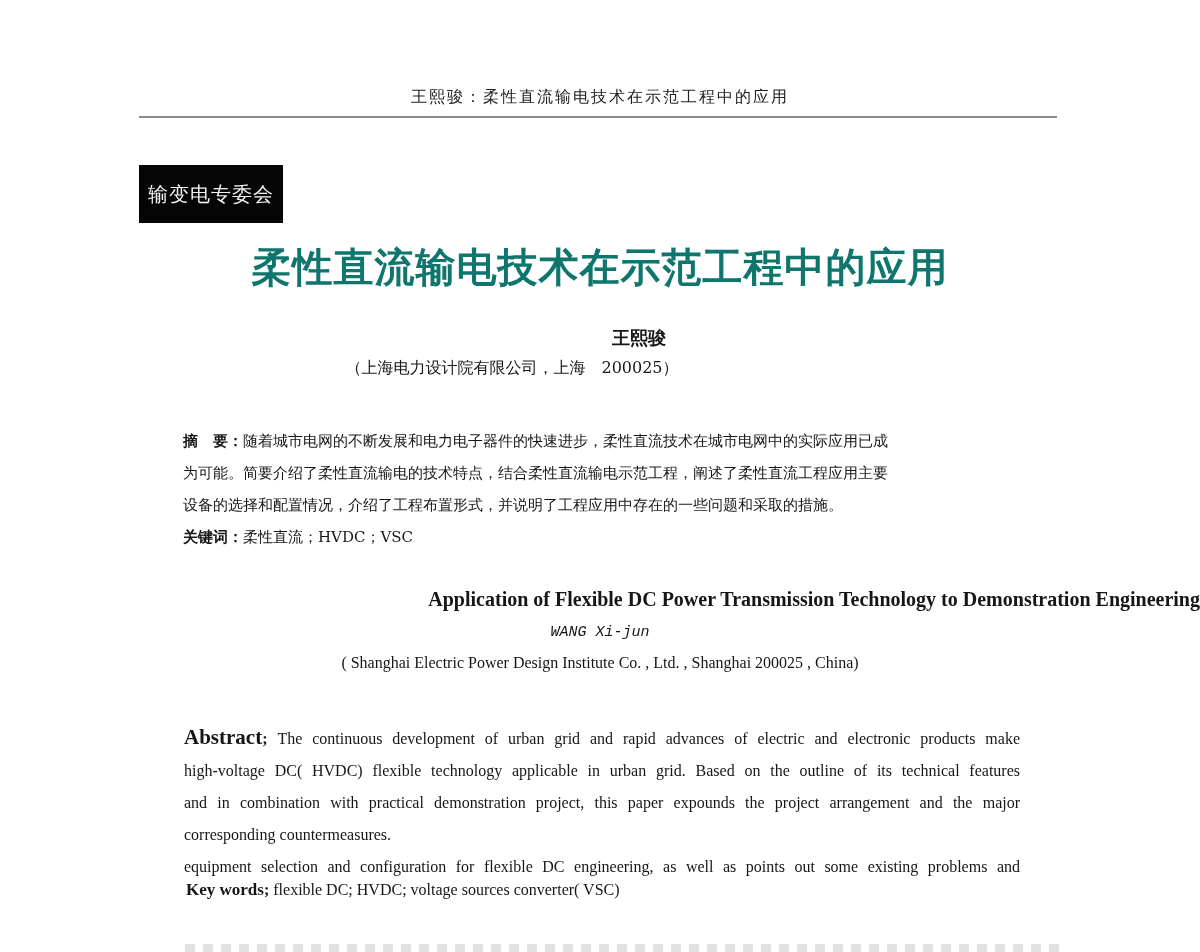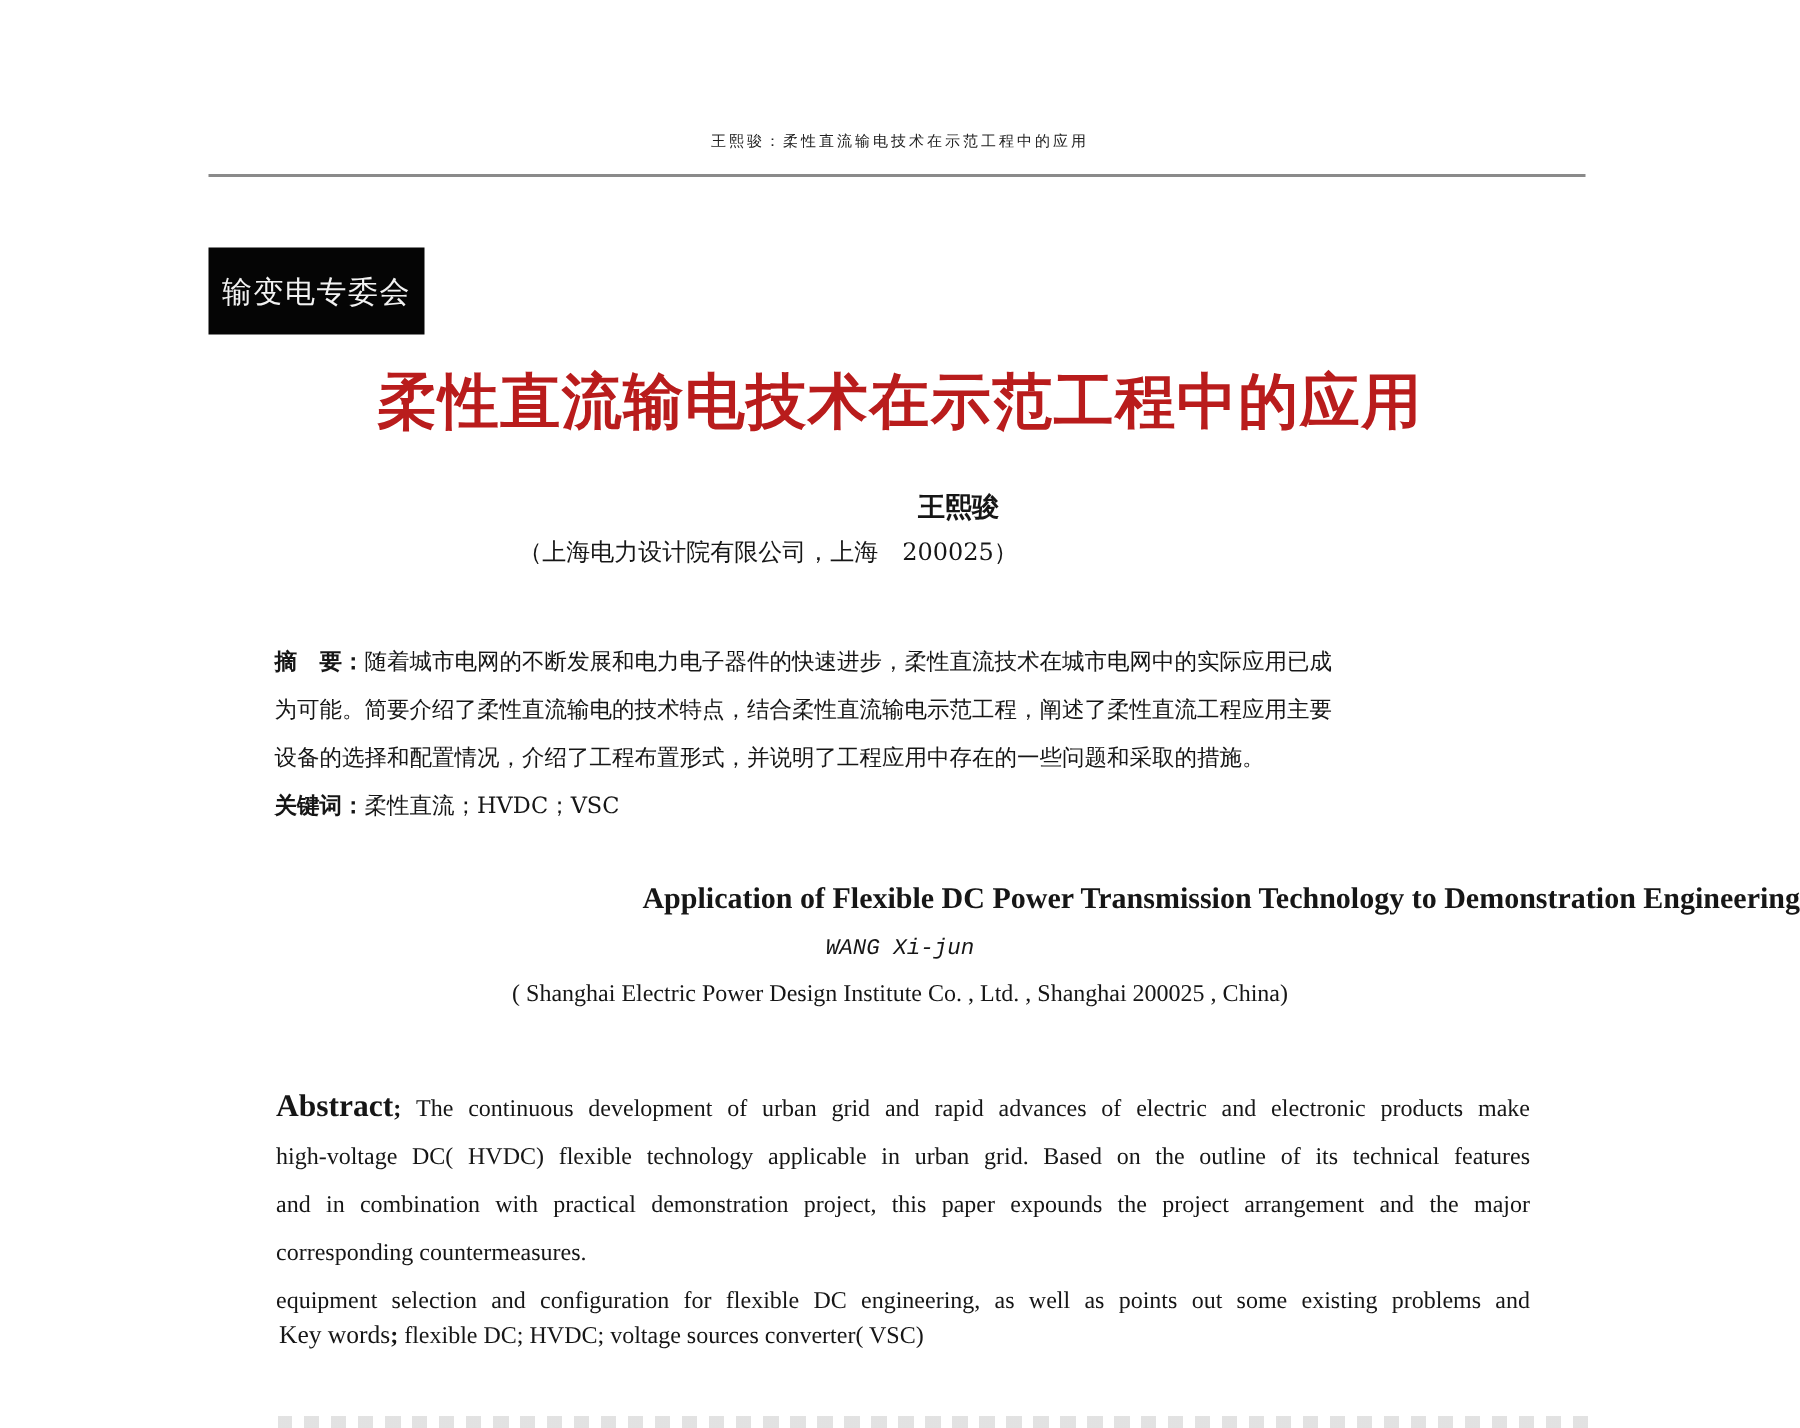--- a/index.html
+++ b/index.html
@@ -4,37 +4,37 @@
 <style>
   html, body { margin: 0; padding: 0; }
   body {
     width: 1200px; height: 952px; overflow: hidden;
     background: #ffffff; color: #161616;
     font-family: "DejaVu Serif", "Liberation Serif", serif;
     position: relative;
   }
   .running-header {
     position: absolute; left: 0; top: 87px; width: 1200px;
-    text-align: center; font-size: 10px; letter-spacing: 2px;
+    text-align: center; font-size: 16px; letter-spacing: 2px;
     font-family: "DejaVu Serif", serif; color: #222;
   }
   .header-rule {
     position: absolute; left: 139px; top: 116px; width: 918px; height: 2px;
     background: #8a8a8a;
   }
   .section-tag {
     position: absolute; left: 139px; top: 148px; width: 144px; height: 58px;
     background: #050505; color: #f2f2f2;
     font-family: "DejaVu Sans", sans-serif; font-size: 20px;
     display: flex; align-items: center; justify-content: center; letter-spacing: 1px; margin-top: 17px;
   }
   .cn-title {
     position: absolute; left: 0; top: 240px; width: 1200px; text-align: center;
     font-family: "DejaVu Serif", serif; font-weight: bold; font-size: 40px;
-    letter-spacing: 1px; color: #b91c1c;
+    letter-spacing: 1px; color: #0f766e;
   }
   .cn-author {
     position: absolute; left: 0; top: 326px; width: 1200px; text-align: center;
     font-family: "DejaVu Sans", sans-serif; font-weight: bold; font-size: 18px; margin-left: 39px;
   }
   .cn-affil {
     position: absolute; left: 0; top: 358px; width: 1024px; text-align: center;
     font-size: 16px;
   }
   .cn-abstract {
@@ -58,21 +58,21 @@
   .en-abstract {
     position: absolute; left: 184px; top: 721px; width: 836px;
     font-family: "Liberation Serif", serif; font-size: 16px; line-height: 32px;
   }
   .en-abstract .line { display: block; white-space: nowrap; text-align: justify; text-align-last: justify; }
   .en-abstract .line.last { text-align-last: left; }
   .en-keywords {
     position: absolute; left: 186px; top: 880px;
     font-family: "Liberation Serif", serif; font-size: 16px; white-space: nowrap;
   }
-  .en-keywords .label { font-weight: normal; font-size: 17px; }
+  .en-keywords .label { font-weight: bold; font-size: 17px; }
   .clipped-line {
     position: absolute; left: 185px; top: 944px; width: 875px; height: 8px;
     overflow: hidden;
     background: repeating-linear-gradient(90deg, #cfcfcf 0 10px, transparent 10px 18px);
     opacity: 0.6;
   }
 </style>
 </head>
 <body>
 

